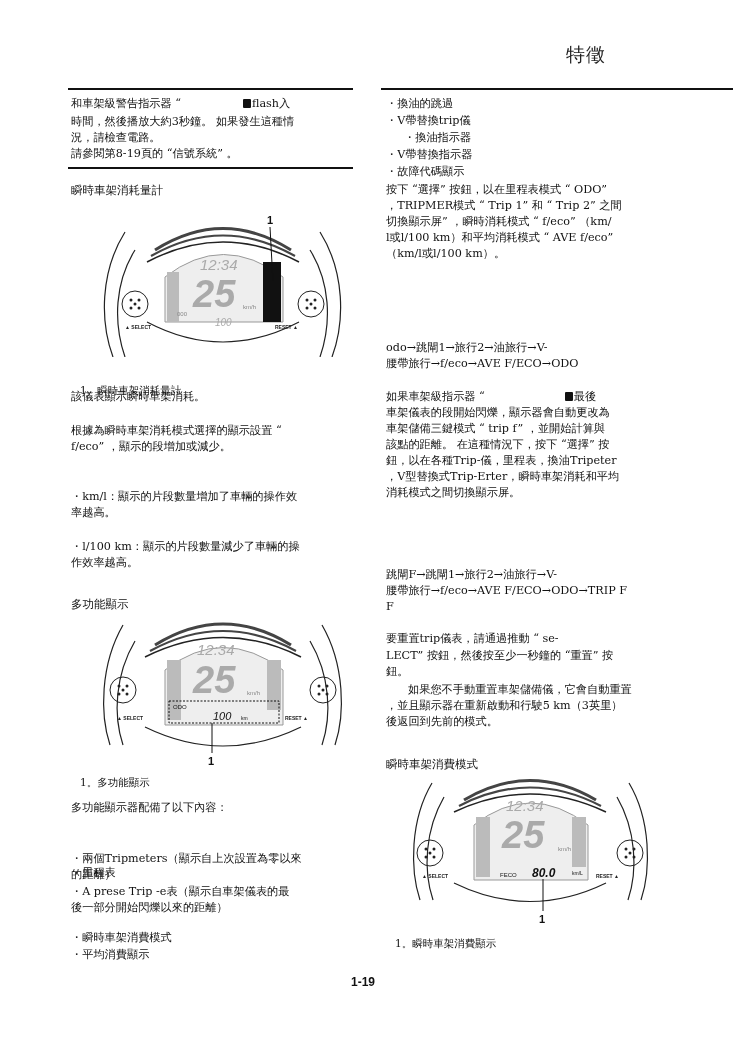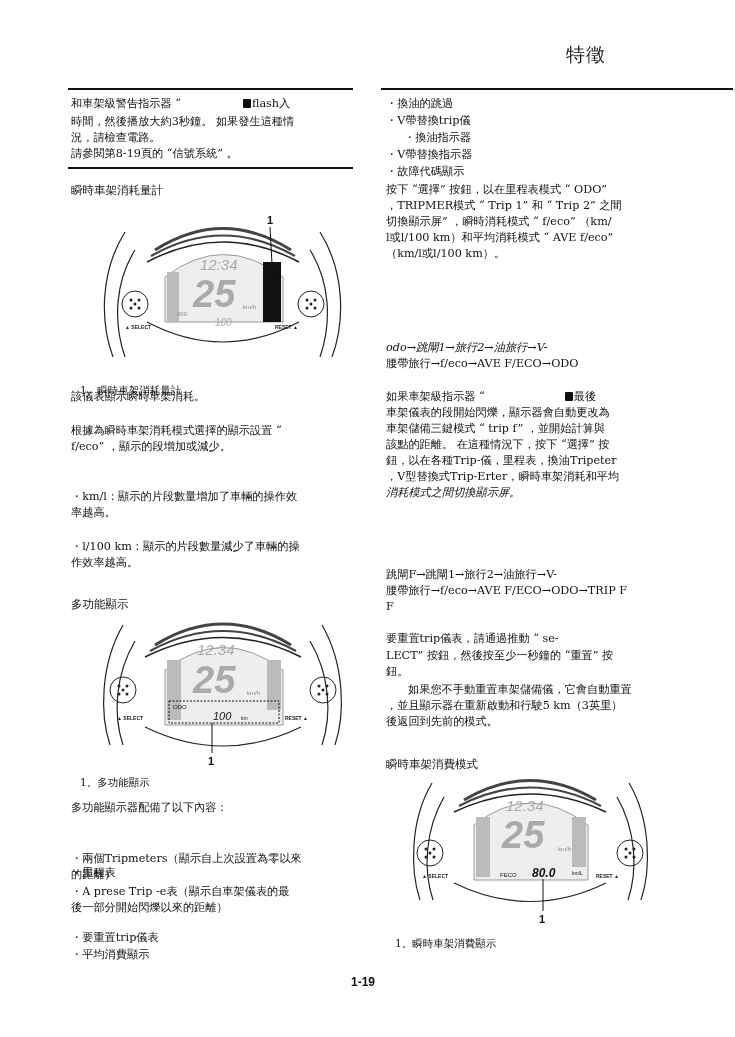--- a/index.html
+++ b/index.html
@@ -127,45 +127,45 @@
   </svg>
 </div>
 <div class="caption" style="left:80px;top:776px;">1。多功能顯示</div>
 
 <div class="txt" style="left:71px;top:799px;">多功能顯示器配備了以下內容：</div>
 <div class="txt" style="left:71px;top:833px;margin-top:31px;">・里程表</div>
 <div class="txt" style="left:71px;top:850px;">・兩個Tripmeters（顯示自上次設置為零以來</div>
 <div class="txt" style="left:71px;top:866px;">的距離）</div>
 <div class="txt" style="left:71px;top:883px;">・A prese Trip -e表（顯示自車架儀表的最</div>
 <div class="txt" style="left:71px;top:899px;">後一部分開始閃爍以來的距離）</div>
-<div class="txt" style="left:71px;top:929px;">・要重置trip儀表</div>
+<div class="txt" style="left:71px;top:929px;">・瞬時車架消費模式</div>
 <div class="txt" style="left:71px;top:946px;">・平均消費顯示</div>
 
 <div class="txt" style="left:386px;top:95px;">・換油的跳過</div>
 <div class="txt" style="left:386px;top:112px;">・V帶替換trip儀</div>
 <div class="txt" style="left:404px;top:129px;">・換油指示器</div>
 <div class="txt" style="left:386px;top:146px;">・V帶替換指示器</div>
 <div class="txt" style="left:386px;top:163px;">・故障代碼顯示</div>
 
 <div class="txt" style="left:386px;top:181px;">按下 “選擇” 按鈕，以在里程表模式 “ ODO”</div>
 <div class="txt" style="left:386px;top:197px;">，TRIPMER模式 “ Trip 1” 和 “ Trip 2” 之間</div>
 <div class="txt" style="left:386px;top:213px;">切換顯示屏” ，瞬時消耗模式 “ f/eco” （km/</div>
 <div class="txt" style="left:386px;top:229px;">l或l/100 km）和平均消耗模式 “ AVE f/eco”</div>
 <div class="txt" style="left:386px;top:245px;">（km/l或l/100 km）。</div>
 
-<div class="txt" style="left:386px;top:339px;font-style:italic;">odo→跳閘1→旅行2→油旅行→V-</div>
+<div class="txt" style="left:386px;top:339px;">odo→跳閘1→旅行2→油旅行→V-</div>
 <div class="txt" style="left:386px;top:355px;">腰帶旅行→f/eco→AVE F/ECO→ODO</div>
 
 <div class="txt" style="left:386px;top:388px;"><span>如果車架級指示器 “</span><span style="display:inline-block;width:80px;"></span><span class="fuel-glyph"></span><span>最後</span></div>
 <div class="txt" style="left:386px;top:404px;">車架儀表的段開始閃爍，顯示器會自動更改為</div>
 <div class="txt" style="left:386px;top:420px;">車架儲備三鍵模式 “ trip f” ，並開始計算與</div>
 <div class="txt" style="left:386px;top:436px;">該點的距離。 在這種情況下，按下 “選擇” 按</div>
 <div class="txt" style="left:386px;top:452px;">鈕，以在各種Trip-儀，里程表，換油Tripeter</div>
 <div class="txt" style="left:386px;top:468px;">，V型替換式Trip-Erter，瞬時車架消耗和平均</div>
-<div class="txt" style="left:386px;top:484px;font-style:italic;">消耗模式之間切換顯示屏。</div>
+<div class="txt" style="left:386px;top:484px;">消耗模式之間切換顯示屏。</div>
 
 <div class="txt" style="left:386px;top:566px;">跳閘F→跳閘1→旅行2→油旅行→V-</div>
 <div class="txt" style="left:386px;top:582px;">腰帶旅行→f/eco→AVE F/ECO→ODO→TRIP F</div>
 <div class="txt" style="left:386px;top:598px;">F</div>
 
 <div class="txt" style="left:386px;top:630px;">要重置trip儀表，請通過推動 “ se-</div>
 <div class="txt" style="left:386px;top:647px;">LECT” 按鈕，然後按至少一秒鐘的 “重置” 按</div>
 <div class="txt" style="left:386px;top:663px;">鈕。</div>
 
 <div class="txt" style="left:408px;top:681px;">如果您不手動重置車架儲備儀，它會自動重置</div>

